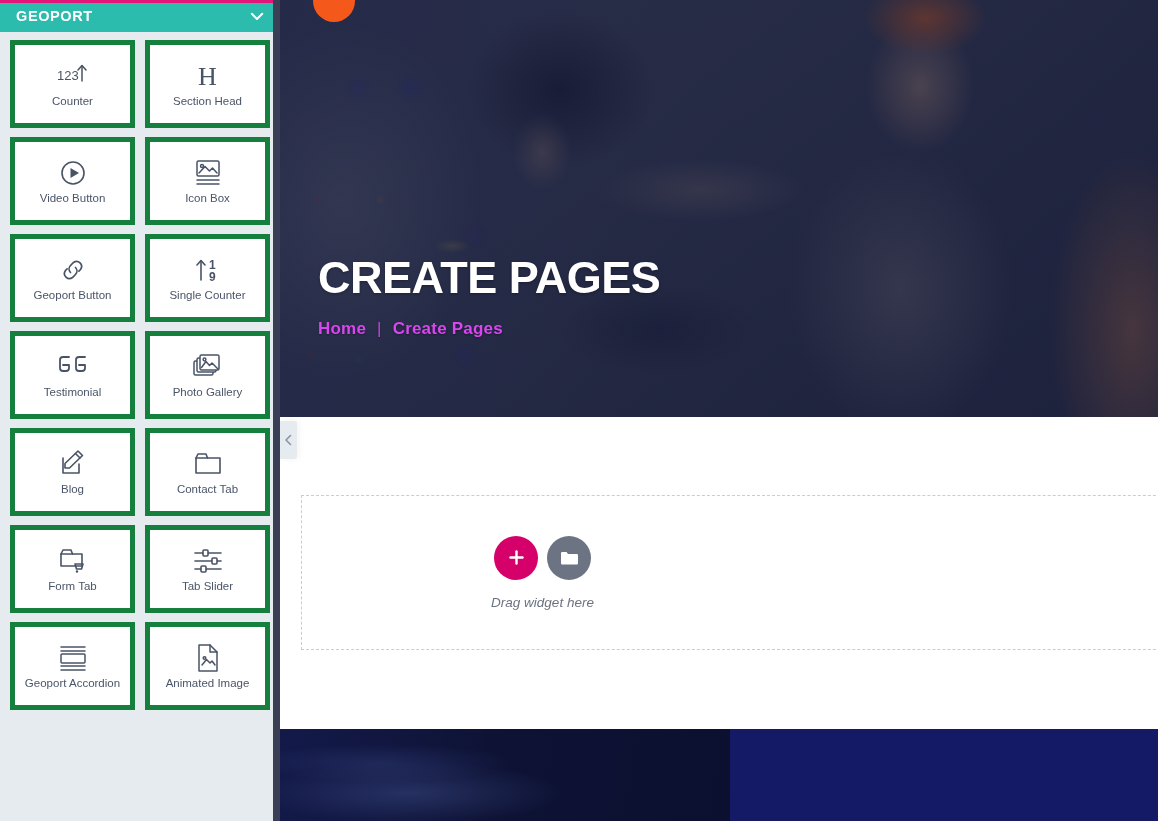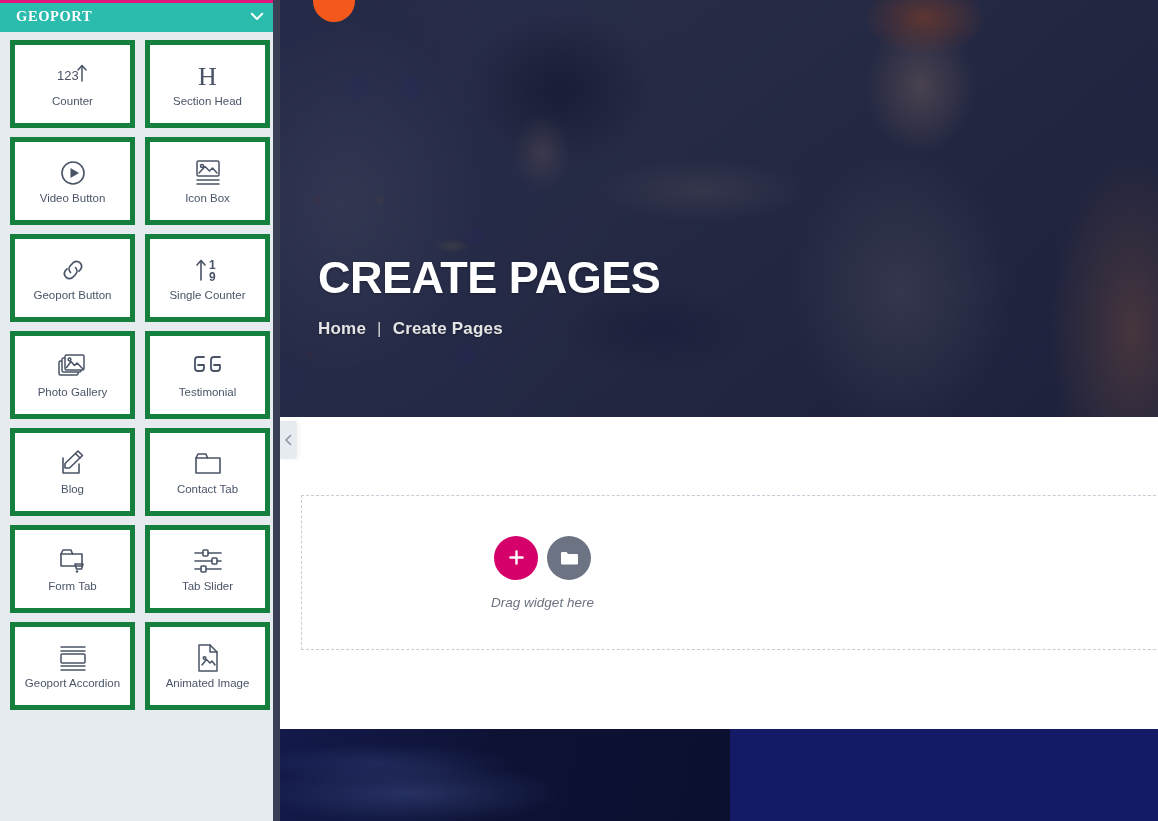--- a/index.html
+++ b/index.html
@@ -50,21 +50,20 @@
     align-items: center;
     justify-content: space-between;
     padding: 0 14px 0 16px;
     z-index: 2;
   }
   #panel-header .title {
     color: #ffffff;
     font-size: 14.5px;
     font-weight: 700;
     letter-spacing: 0.6px;
-    font-family: Liberation Serif, serif;
   }
   #panel-header .chev {
     width: 18px; height: 18px;
     display: flex; align-items: center; justify-content: center;
     cursor: pointer;
   }
   #panel-header .chev svg { display: block; }
 
   #widget-scroll {
     position: absolute;
@@ -216,21 +215,21 @@
   #hero-title {
     color: #ffffff;
     font-size: 45px;
     font-weight: 700;
     letter-spacing: -0.5px;
     line-height: 1;
     text-shadow: 0 1px 3px rgba(0,0,0,0.28);
   }
   #hero-crumb {
     margin-top: 19px;
-    color: #e5e5e5;
+    color: #d946ef;
     font-size: 17px;
     font-weight: 700;
     letter-spacing: 0.2px;
     text-shadow: 0 1px 2px rgba(0,0,0,0.3);
     display: flex;
     align-items: center;
     gap: 11px;
   }
   #hero-crumb .sep { opacity: 0.9; font-weight: 400; }
 
@@ -383,39 +382,39 @@
                 <polyline points="5 10 9 5.5 13 10"></polyline>
               <text x="17" y="14" font-family="Liberation Sans, sans-serif" font-size="12" font-weight="bold" fill="#495366" stroke="none">1</text>
               <text x="17" y="26" font-family="Liberation Sans, sans-serif" font-size="12" font-weight="bold" fill="#495366" stroke="none">9</text>
             </svg>
           </span>
           <span class="w-label">Single Counter</span>
         </div>
 
         <div class="widget-tile">
           <span class="w-icon">
+            <svg width="32" height="28" viewBox="0 0 32 28" fill="none" stroke="#495366" stroke-width="1.8" stroke-linecap="round" stroke-linejoin="round">
+              <path d="M12 4h-6a3 3 0 0 0-3 3v8a3 3 0 0 0 3 3h3a3 3 0 0 0 3-3v-3h-6"></path>
+              <path d="M28 4h-6a3 3 0 0 0-3 3v8a3 3 0 0 0 3 3h3a3 3 0 0 0 3-3v-3h-6"></path>
+            </svg>
+          </span>
+          <span class="w-label">Testimonial</span>
+        </div>
+
+        <div class="widget-tile">
+          <span class="w-icon">
             <svg width="32" height="28" viewBox="0 0 32 28" fill="none" stroke="#495366" stroke-width="1.5" stroke-linejoin="round" stroke-linecap="round">
               <rect x="2" y="8" width="19" height="14" rx="1.5"></rect>
               <rect x="5" y="5" width="19" height="14" rx="1.5" fill="#ffffff"></rect>
               <rect x="8" y="2" width="19" height="15" rx="1.5" fill="#ffffff"></rect>
               <circle cx="12.5" cy="6.5" r="1.4"></circle>
               <polyline points="9.5 14.5 14 8.5 17.5 12.5 20 10 26 16"></polyline>
             </svg>
           </span>
           <span class="w-label">Photo Gallery</span>
-        </div>
-
-        <div class="widget-tile">
-          <span class="w-icon">
-            <svg width="32" height="28" viewBox="0 0 32 28" fill="none" stroke="#495366" stroke-width="1.8" stroke-linecap="round" stroke-linejoin="round">
-              <path d="M12 4h-6a3 3 0 0 0-3 3v8a3 3 0 0 0 3 3h3a3 3 0 0 0 3-3v-3h-6"></path>
-              <path d="M28 4h-6a3 3 0 0 0-3 3v8a3 3 0 0 0 3 3h3a3 3 0 0 0 3-3v-3h-6"></path>
-            </svg>
-          </span>
-          <span class="w-label">Testimonial</span>
         </div>
 
         <div class="widget-tile">
           <span class="w-icon">
             <svg width="30" height="30" viewBox="0 0 30 30" fill="none" stroke="#495366" stroke-width="1.6" stroke-linejoin="round" stroke-linecap="round">
               <path d="M5 9v15h16v-9"></path>
               <path d="M11.5 19H7v-4.5L20 2l4.5 4.5L11.5 19z"></path>
               <line x1="17.5" y1="4.5" x2="22" y2="9"></line>
             </svg>
           </span>

